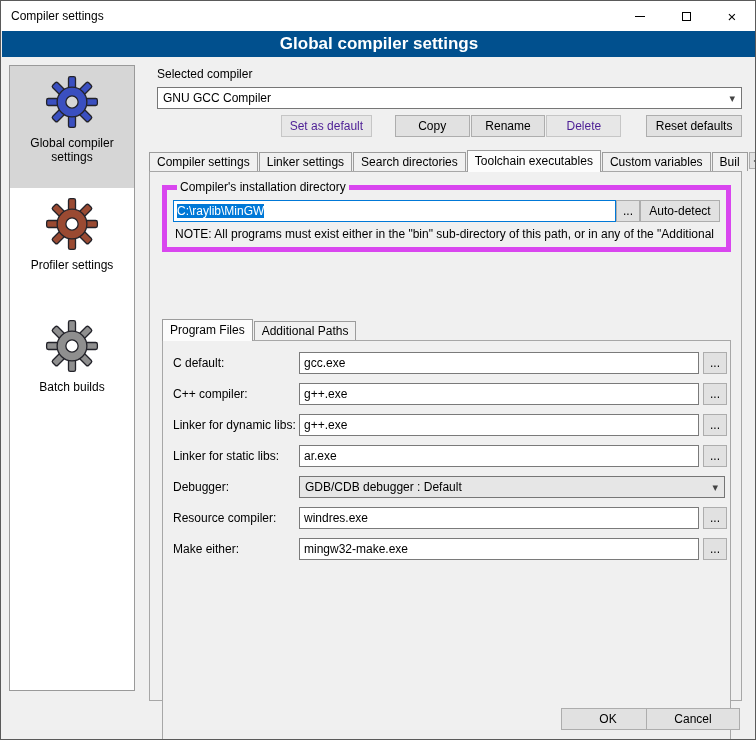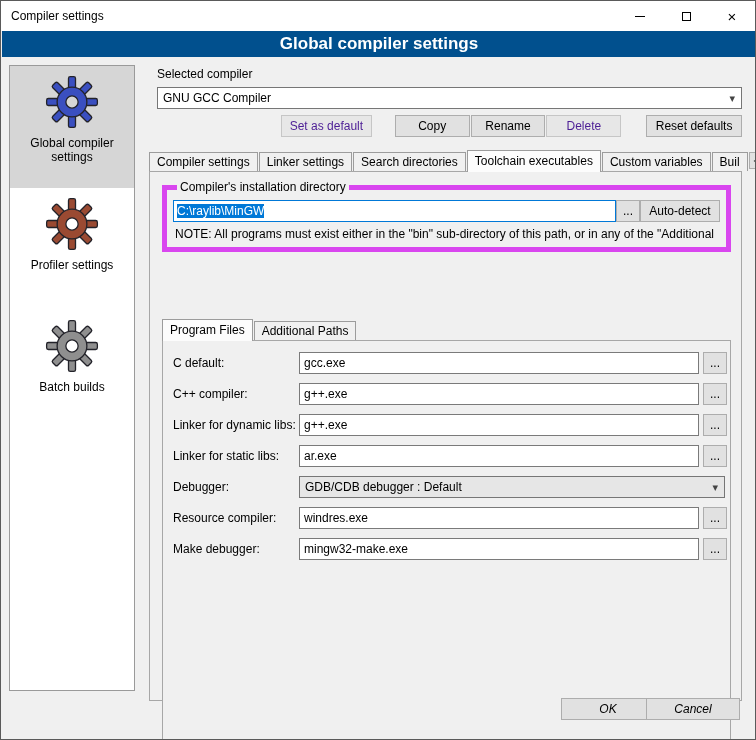--- a/index.html
+++ b/index.html
@@ -71,21 +71,21 @@
   .subtabbar { position: absolute; left: 12px; top: 148px; right: 10px; height: 20px; display: flex; align-items: flex-end; }
   .subpanel { position: absolute; left: 12px; top: 168px; right: 10px; height: 414px; border: 1px solid #a7a7a7; background: #f0f0f0; padding: 11px 3px 0 10px; }
 
   .row { display: flex; margin-bottom: 9px; align-items: center; }
   .flabel { width: 126px; flex: none; }
   .tinput { flex: 1; height: 22px; border: 1px solid #7a7a7a; background: #fff; font-family: "Liberation Sans", sans-serif; font-size: 12px; padding: 0 4px; }
   .row .browse { margin-left: 4px; flex: none; }
   .row .combo { flex: 1; margin-right: 2px; }
 
   
-  .footer-btn { position: absolute; width: 94px; height: 22px; bottom: 19px; font-style: italic; }
+  .footer-btn { position: absolute; width: 94px; height: 22px; bottom: 9px; }
   .ok-btn { right: 100px; }
   .cancel-btn { right: 15px; }
 </style>
 </head>
 <body>
 
 <div class="window">
 
   <div class="titlebar">
     <span class="title">Compiler settings</span>
@@ -226,21 +226,21 @@
           </div>
         </div>
 
         <div class="row">
           <span class="flabel">Resource compiler:</span>
           <input class="tinput" value="windres.exe" style="">
           <button class="btn browse">...</button>
         </div>
 
         <div class="row">
-          <span class="flabel">Make debugger:</span>
+          <span class="flabel">Make either:</span>
           <input class="tinput" value="mingw32-make.exe" style="">
           <button class="btn browse">...</button>
         </div>
 
       </div>
     </div>
   </div>
 
   <button class="btn footer-btn ok-btn">OK</button>
   <button class="btn footer-btn cancel-btn">Cancel</button>

